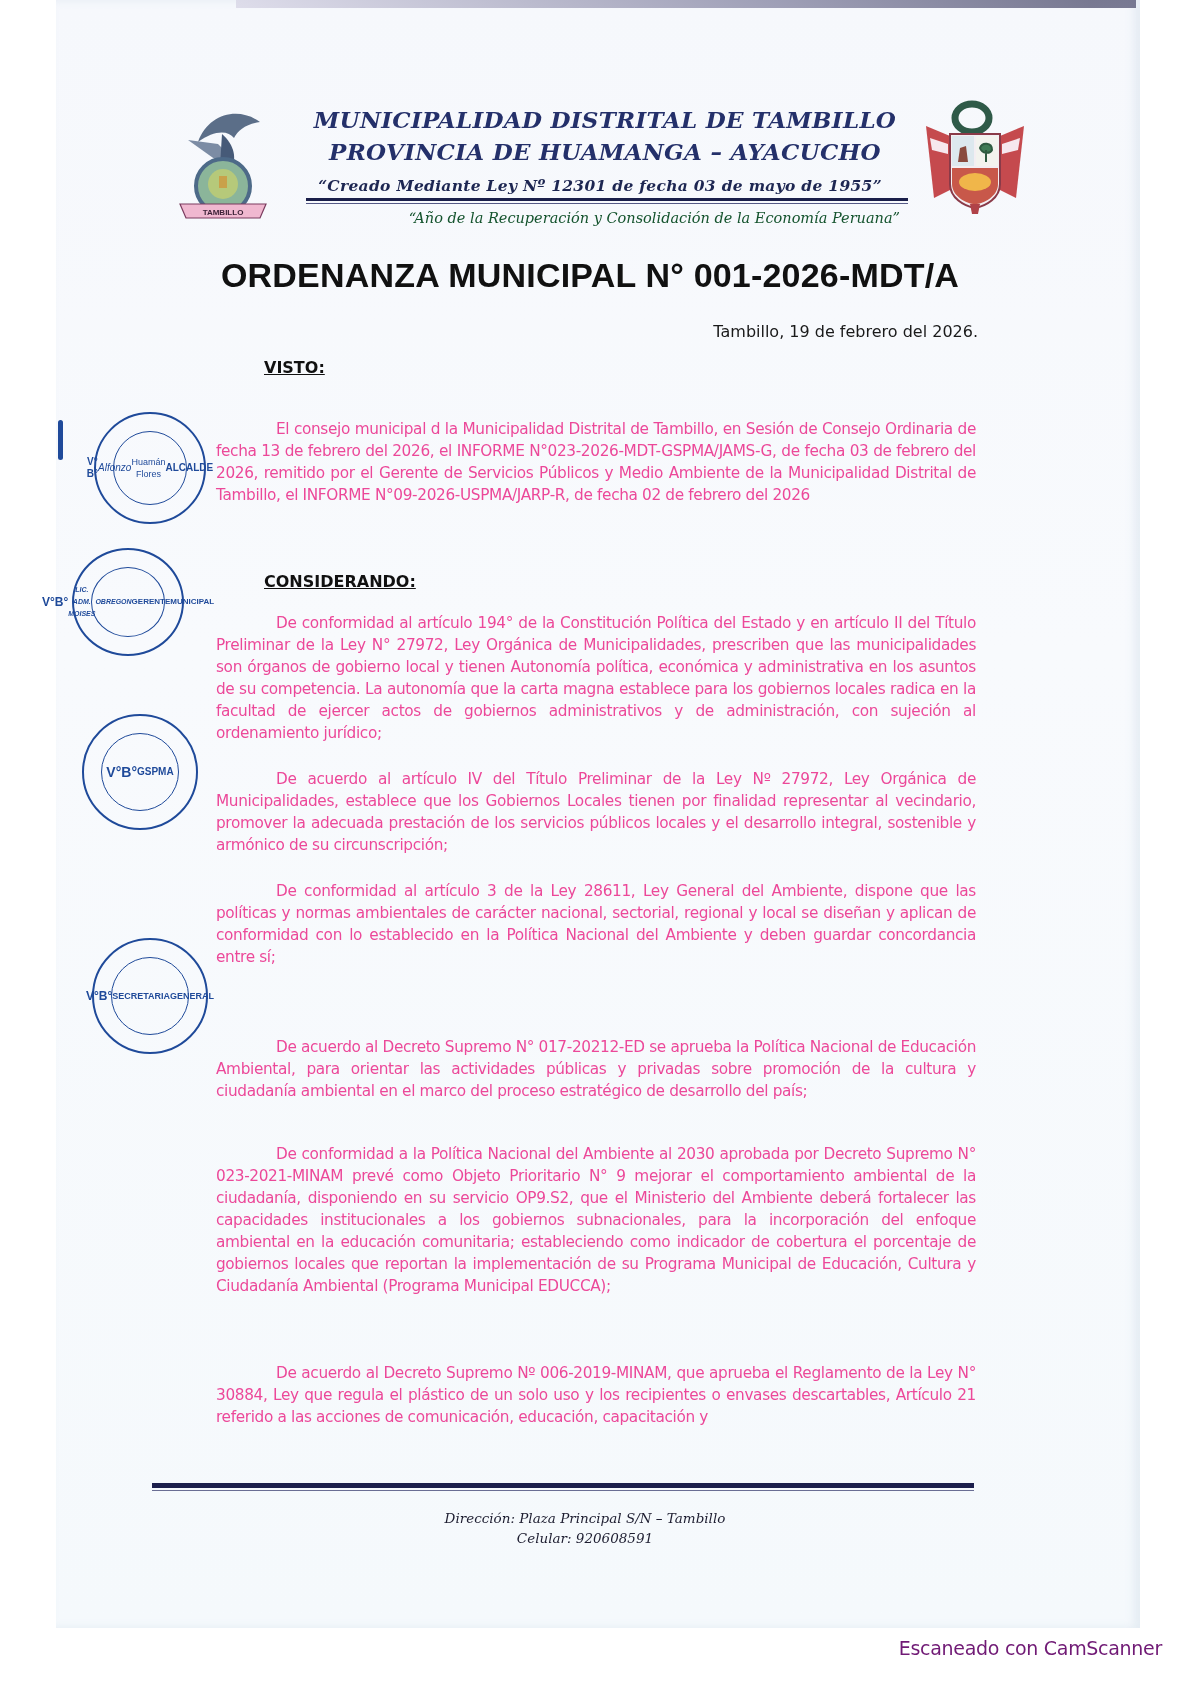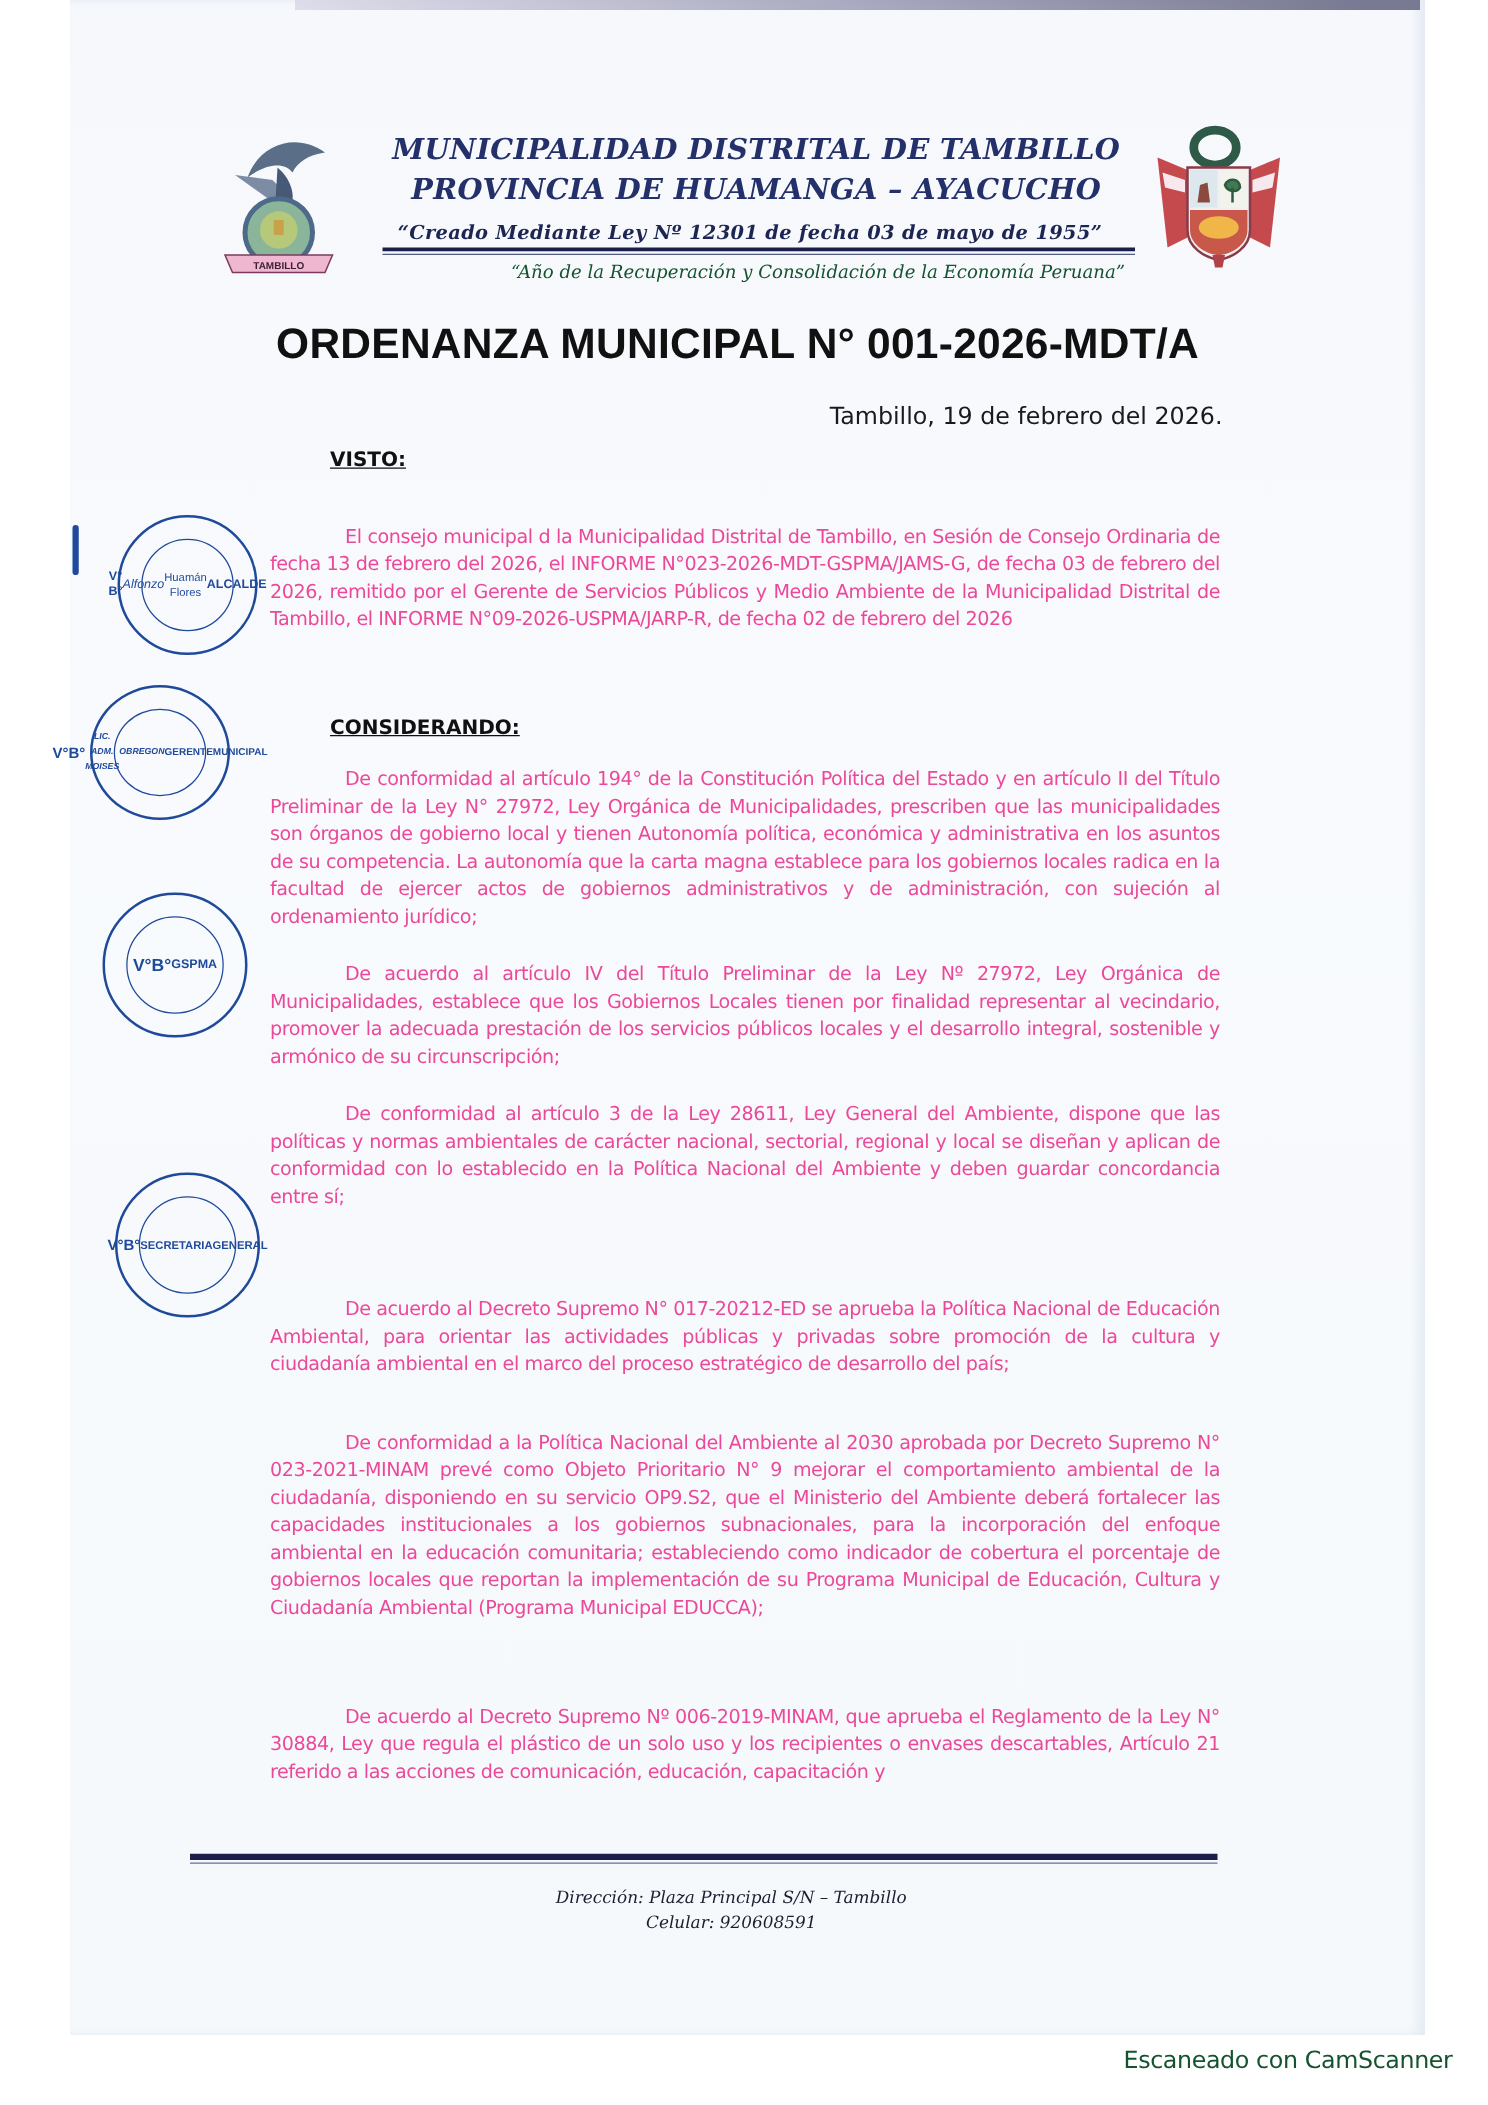--- a/index.html
+++ b/index.html
@@ -31,41 +31,41 @@
   .motto {
     position: absolute; left: 300px; top: 210px; width: 600px; text-align: right;
     font-family: "DejaVu Serif", serif; font-style: italic; font-size: 14.5px; color: #14532d;
   }
   .doc-title {
     position: absolute; left: 180px; top: 256px; width: 820px; text-align: center;
     font-family: "Liberation Sans", sans-serif; font-weight: bold; font-size: 34px;
     color: #111; letter-spacing: .2px;
   }
   .date {
-    position: absolute; right: 212px; top: 322px; font-size: 19px; color: #1a1a1a;
+    position: absolute; right: 212px; top: 322px; font-size: 16px; color: #1a1a1a;
     font-family: "DejaVu Sans", sans-serif;
   }
   .section-head {
     position: absolute; left: 264px; font-size: 16px; font-weight: bold; color: #111;
     text-decoration: underline; font-family: "DejaVu Sans", sans-serif;
   }
   .para {
     position: absolute; left: 216px; width: 760px; font-size: 15.3px; line-height: 22px;
     color: #ec4899; text-align: justify; font-family: "DejaVu Sans", sans-serif;
     letter-spacing: -0.35px;
   }
   .para .indent { display: inline-block; width: 60px; }
   .footer-rule { position: absolute; left: 152px; top: 1483px; width: 822px; height: 5px; background: #1c1f4c; }
   .footer-rule2 { position: absolute; left: 152px; top: 1490px; width: 822px; height: 1px; background: #6a6e94; }
   .footer-line {
     position: absolute; left: 300px; width: 570px; text-align: center;
     font-family: "DejaVu Serif", serif; font-style: italic; font-size: 13.5px; color: #1d1d30;
   }
   .cam {
-    position: absolute; right: 28px; top: 1637px; font-size: 19px; color: #14532d;
+    position: absolute; right: 28px; top: 1637px; font-size: 19px; color: #701a75;
     font-family: "DejaVu Sans", sans-serif; letter-spacing: -0.3px;
   }
   .stamp {
     position: absolute; border: 2px solid #1f4a9a; border-radius: 50%;
     color: #1f4a9a; font-family: "Liberation Sans", sans-serif; text-align: center;
   }
   .stamp .inner {
     position: absolute; left: 17px; top: 17px; right: 17px; bottom: 17px;
     border: 1.5px solid #1f4a9a; border-radius: 50%;
     display: flex; justify-content: center; align-items: center;

